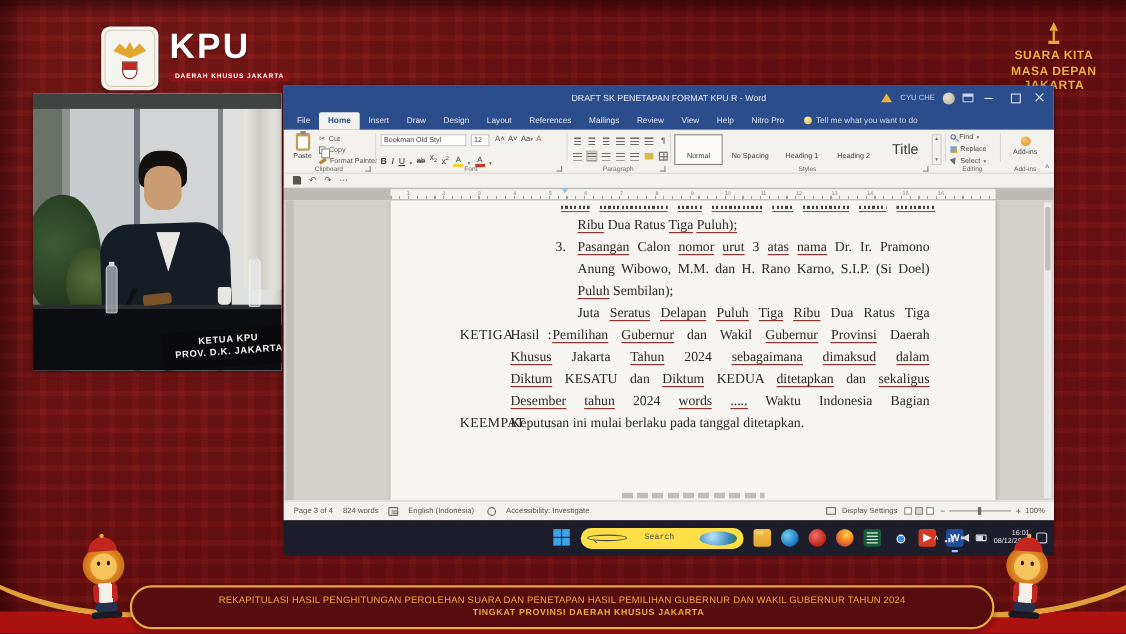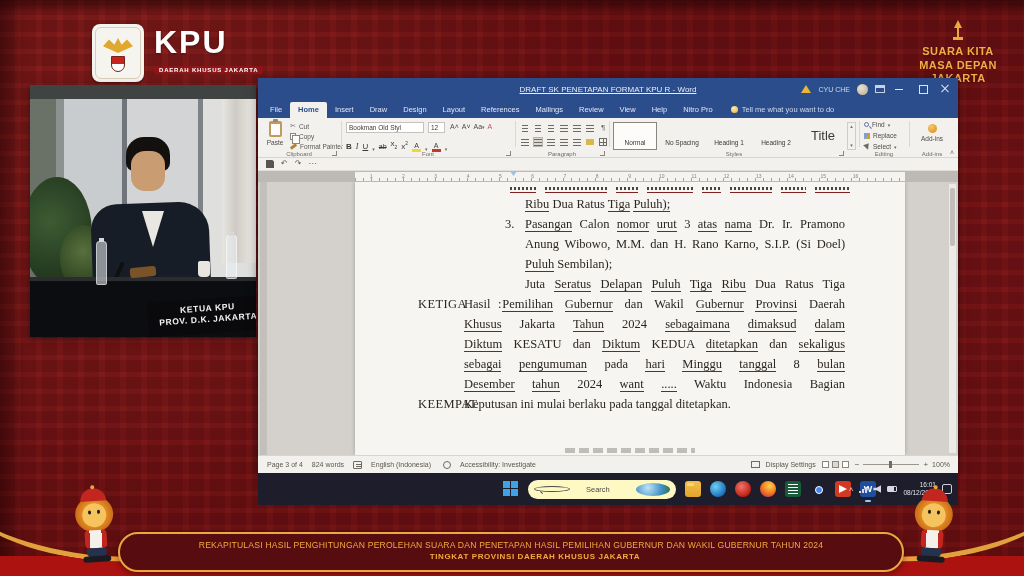--- a/index.html
+++ b/index.html
@@ -64,21 +64,21 @@
   .bottle.b1 { left:66px; top:156px; }
   .bottle.b2 { left:196px; top:150px; }
   .cup { position:absolute; left:168px; top:176px; width:12px; height:16px; background:#e8e6e0; border-radius:2px 2px 4px 4px; }
   .gavel { position:absolute; left:100px; top:182px; width:26px; height:10px; background:#7a5428; border-radius:3px; transform:rotate(-6deg); }
   .nameplate { position:absolute; left:118px; top:214px; width:120px; height:34px; background:#0a0a0c; transform:rotate(-4deg); border-radius:2px; padding-top:4px; }
   .nameplate div { color:#f2f2f0; font-size:8.5px; font-weight:800; text-align:center; letter-spacing:.6px; line-height:11px; }
 
   
   .win { position:absolute; left:258px; top:78px; width:700px; height:395px; background:#f3f1ee; box-shadow:0 3px 10px rgba(0,0,0,.5); }
   .titlebar { position:absolute; left:0; top:0; width:700px; height:22px; background:#2b4d8c; display:flex; align-items:center; }
-  .title-text { position:absolute; left:50%; transform:translateX(-50%); color:#e8ecf4; font-size:8px; white-space:nowrap;text-decoration:underline; }
+  .title-text { position:absolute; left:50%; transform:translateX(-50%); color:#e8ecf4; font-size:8px; white-space:nowrap; }
   .tb-right { position:absolute; right:4px; top:0; height:22px; display:flex; align-items:center; gap:7px; }
   .warn-tri { width:0; height:0; border-left:5px solid transparent; border-right:5px solid transparent; border-bottom:8px solid #e8b73a; }
   .account-label { color:#cfd8e8; font-size:7px; }
   .avatar { width:11px; height:11px; border-radius:50%; background:radial-gradient(circle at 35% 35%, #e8e2d2, #b9ad90); }
   .ribbon-disp-icon { width:10px; height:8px; border:1px solid #c6d2e8; border-top-width:3px; }
   .wc { width:16px; height:14px; position:relative; display:inline-block; }
   .wc-min::after { content:""; position:absolute; left:3px; top:7px; width:8px; height:1px; background:#dce4f2; }
   .wc-rest::after { content:""; position:absolute; left:4px; top:3px; width:7px; height:7px; border:1px solid #dce4f2; }
   .wc-close::before, .wc-close::after { content:""; position:absolute; left:2px; top:6px; width:10px; height:1px; background:#dce4f2; }
   .wc-close::before { transform:rotate(45deg); } .wc-close::after { transform:rotate(-45deg); }
@@ -207,21 +207,21 @@
   .zoomctl { display:flex; align-items:center; gap:4px; }
   .ztrack { width:56px; height:1px; background:#9a968f; position:relative; }
   .zknob { position:absolute; left:26px; top:-3px; width:3px; height:7px; background:#6f6b64; }
   .zsign { font-size:8px; color:#5a564f; line-height:8px; }
 
   
   .taskbar { position:absolute; left:258px; top:473px; width:700px; height:32px; background:#1d1d2b; display:flex; align-items:center; }
   .tb-center { position:absolute; left:245px; display:flex; align-items:center; gap:9px; }
   .start-btn { width:16px; height:16px; display:grid; grid-template-columns:7px 7px; grid-template-rows:7px 7px; gap:1px; }
   .start-btn i { background:#3ca3e8; }
-  .search-pill { width:148px; height:19px; background:#fef9c3; border-radius:10px; display:flex; align-items:center; gap:16px; padding:0 6px; }
+  .search-pill { width:148px; height:19px; background:#fde047; border-radius:10px; display:flex; align-items:center; gap:16px; padding:0 6px;font-family:Liberation Mono, monospace; }
   .sp-mag { width:6px; height:6px; border:1px solid #4a4a4a; border-radius:50%; position:relative; flex:0 0 auto; }
   .sp-mag::after { content:""; position:absolute; left:5px; top:5px; width:3px; height:1px; background:#4a4a4a; transform:rotate(45deg); }
   .search-pill span { font-size:7.5px; color:#4a4a4a; flex:1; }
   .sp-weather { width:13px; height:13px; border-radius:50%; background:radial-gradient(circle at 35% 35%, #bfe3f7, #3f8fc4 60%, #2f6f3e); flex:0 0 auto; }
   .app-icon { width:16px; height:16px; border-radius:3px; position:relative; display:flex; align-items:center; justify-content:center; }
   .app-folder { background:linear-gradient(180deg,#f4c04a,#e3a42c); }
   .app-folder::before { content:""; position:absolute; left:2px; top:2px; width:7px; height:3px; background:#f7d37c; border-radius:1px; }
   .app-edge { border-radius:50%; background:radial-gradient(circle at 35% 35%, #6fd0f2, #1b72bc 70%, #123f7c); }
   .app-red { border-radius:50%; background:radial-gradient(circle at 40% 35%, #f0756a, #bf2013 70%); }
   .app-firefox { border-radius:50%; background:radial-gradient(circle at 60% 30%, #ffd24a, #f0701f 55%, #b3306a 90%); }
@@ -580,24 +580,21 @@
               <span class="doc-colon">:</span>
               <span class="doc-txt clause j"><span class="w">Hasil</span> <span class="w u">Pemilihan</span> <span class="w u">Gubernur</span> <span class="w">dan</span> <span class="w">Wakil</span> <span class="w u">Gubernur</span> <span class="w u">Provinsi</span> <span class="w">Daerah</span> </span>
             </div>
             <div class="doc-line">
               <span class="doc-txt clause j"><span class="w u">Khusus</span> <span class="w">Jakarta</span> <span class="w u">Tahun</span> <span class="w">2024</span> <span class="w u">sebagaimana</span> <span class="w u">dimaksud</span> <span class="w u">dalam</span> </span>
             </div>
             <div class="doc-line">
               <span class="doc-txt clause j"><span class="w u">Diktum</span> <span class="w">KESATU</span> <span class="w">dan</span> <span class="w u">Diktum</span> <span class="w">KEDUA</span> <span class="w u">ditetapkan</span> <span class="w">dan</span> <span class="w u">sekaligus</span> </span>
             </div>
             <div class="doc-line">
-              <span class="doc-txt clause j"><span class="w u">sebagai</span> <span class="w u">pengumuman</span> <span class="w">pada</span> <span class="w u">hari</span> <span class="w u">Minggu</span> <span class="w u">tanggal</span> <span class="w">8</span> <span class="w u">bulan</span> </span>
-            </div>
-            <div class="doc-line">
-              <span class="doc-txt clause j"><span class="w u">Desember</span> <span class="w u">tahun</span> <span class="w">2024</span> <span class="w u">want</span> <span class="w u">.....</span> <span class="w">Waktu</span> <span class="w">Indonesia</span> <span class="w">Bagian</span> </span>
+              <span class="doc-txt clause j"><span class="w u">Desember</span> <span class="w u">tahun</span> <span class="w">2024</span> <span class="w u">words</span> <span class="w u">.....</span> <span class="w">Waktu</span> <span class="w">Indonesia</span> <span class="w">Bagian</span> </span>
             </div>
             <div class="doc-line">
               <span class="doc-lbl">KEEMPAT</span>
               <span class="doc-colon">:</span>
               <span class="doc-txt clause"><span class="w">Keputusan</span> <span class="w">ini</span> <span class="w">mulai</span> <span class="w">berlaku</span> <span class="w">pada</span> <span class="w">tanggal</span> <span class="w">ditetapkan.</span> </span>
             </div>
           </div>
         <div class="page-bottom-smudge"></div>
       </div>
       <div class="scrollbar">

